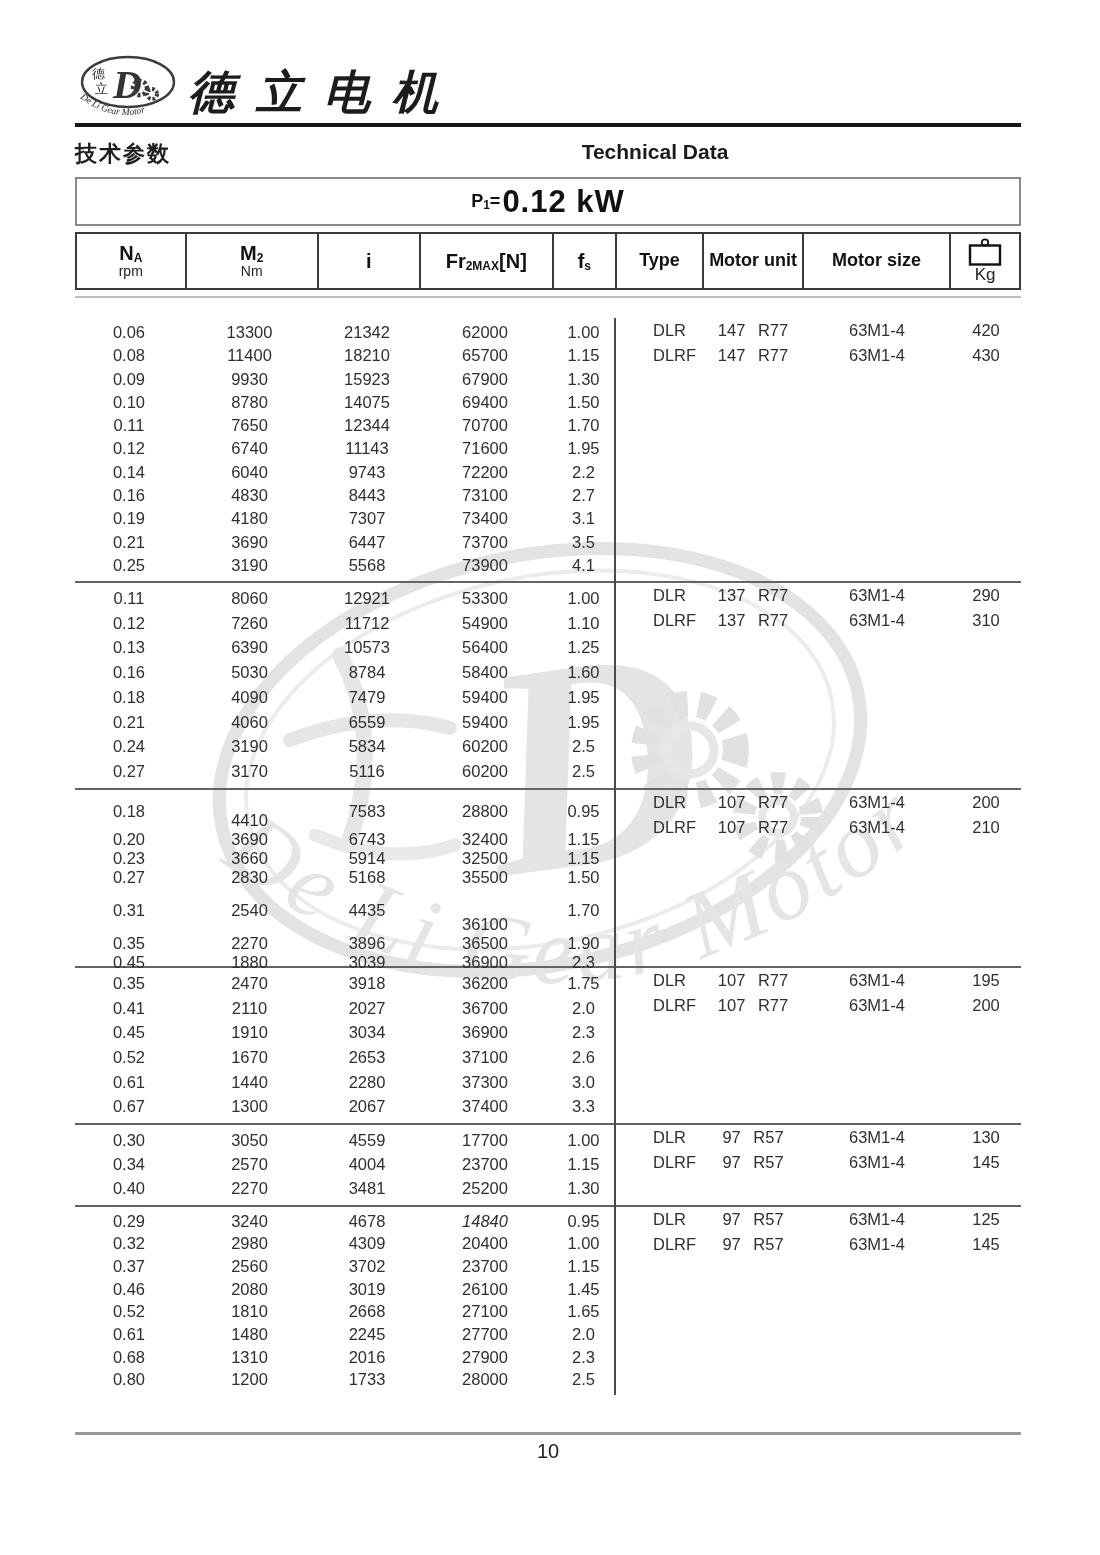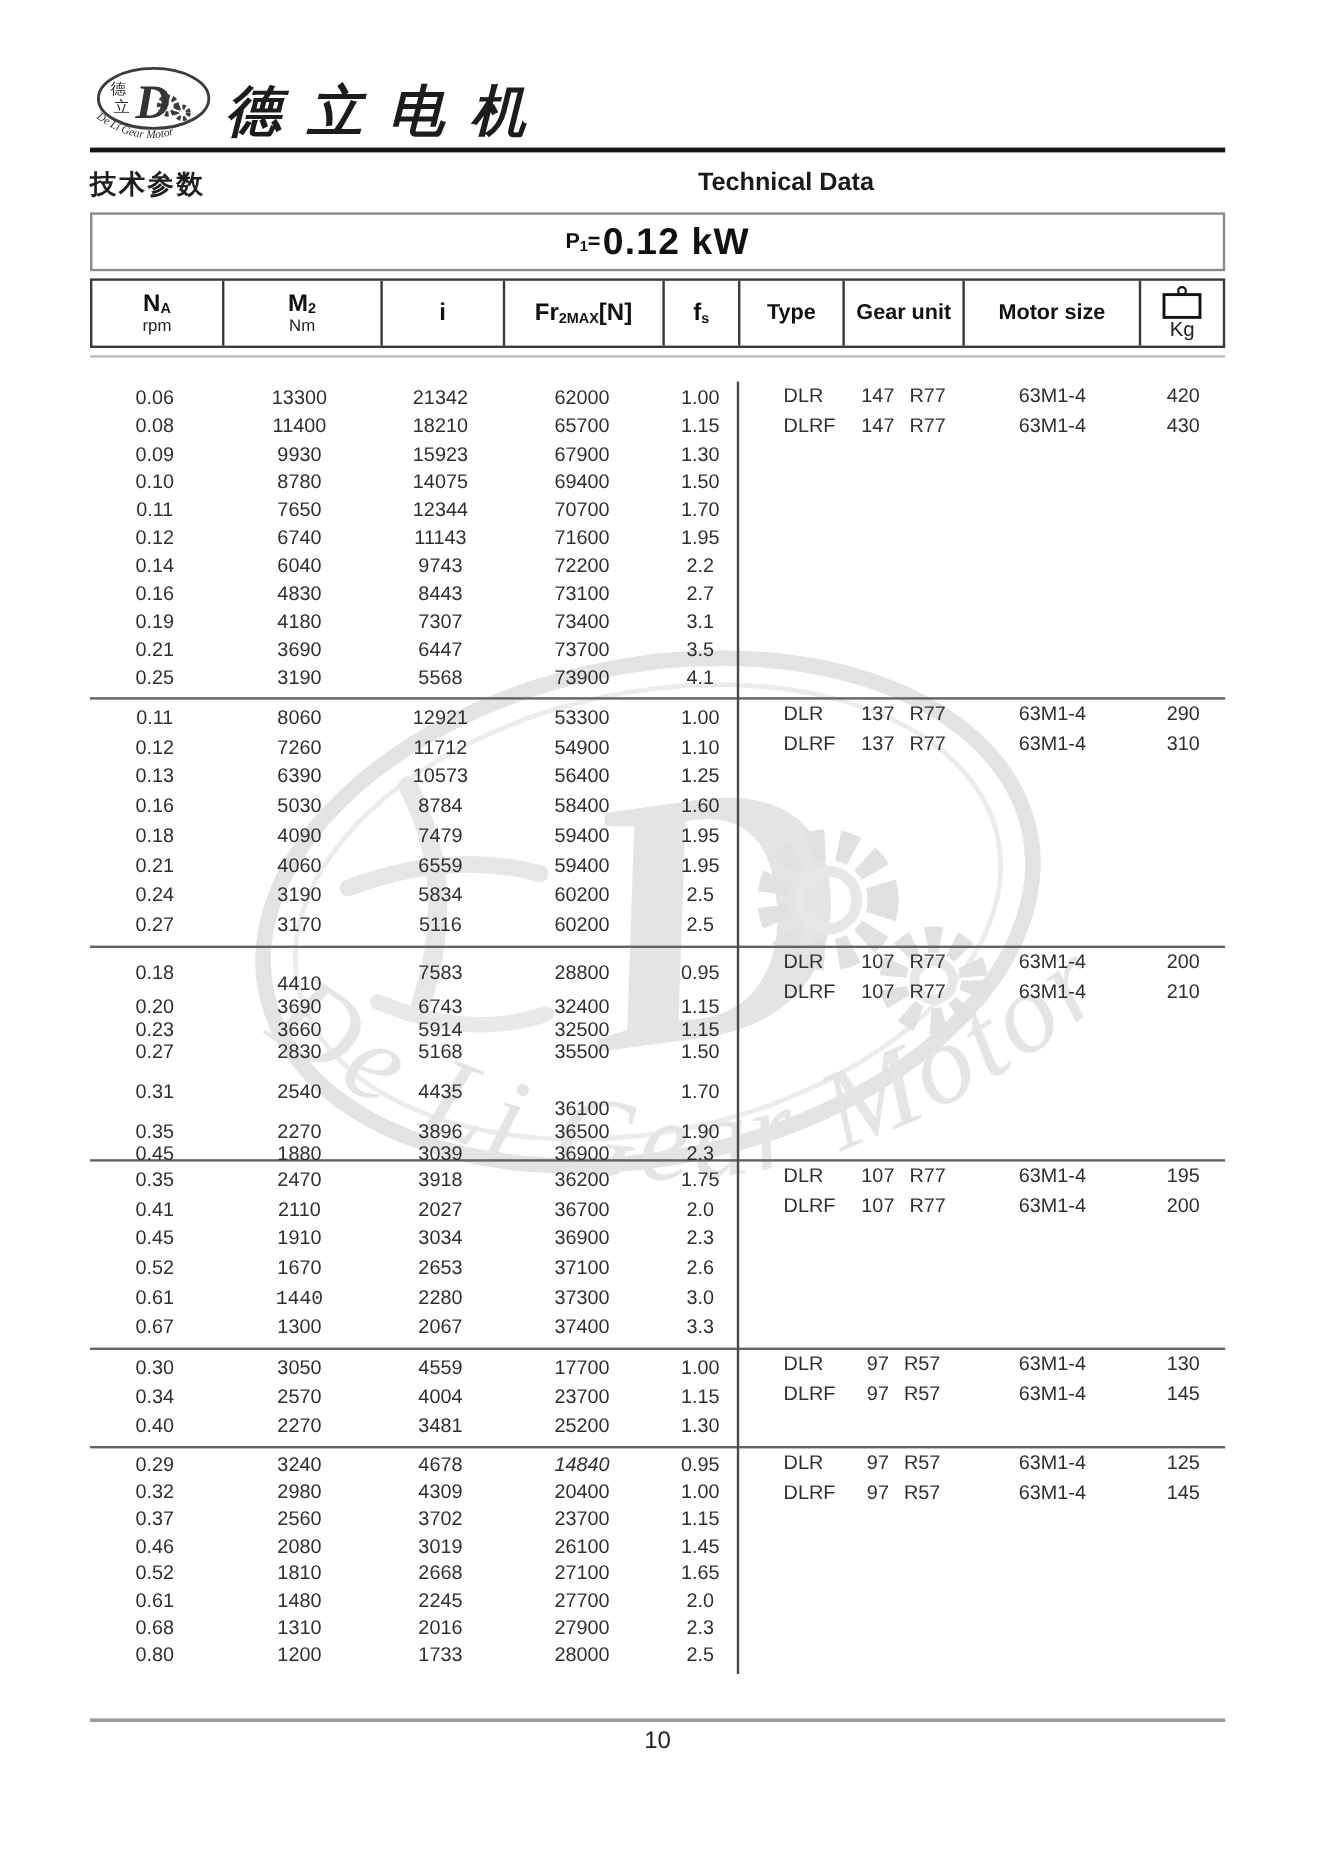--- a/index.html
+++ b/index.html
@@ -128,21 +128,21 @@
       <div class="hcell" style="width:134px">
         <div class="hlab"><span>Fr</span><span class="hsub">2MAX</span><span>[N]</span></div>
       </div>
       <div class="hcell" style="width:63px">
         <div class="hlab"><span>f</span><span class="hsub">s</span></div>
       </div>
       <div class="hcell" style="width:88px">
         <div class="hlab" style="font-size:18px">Type</div>
       </div>
       <div class="hcell" style="width:100px">
-        <div class="hlab" style="font-size:18px">Gear unit</div>
+        <div class="hlab" style="font-size:18px">Motor unit</div>
       </div>
       <div class="hcell" style="width:148px">
         <div class="hlab" style="font-size:18px">Motor size</div>
       </div>
       <div class="hcell kgcell" style="width:70px">
         <svg width="36" height="28" viewBox="0 0 36 28">
           <circle cx="18" cy="4.5" r="3.2" fill="none" stroke="#111" stroke-width="1.8"></circle>
           <rect x="3" y="7.5" width="30" height="19" fill="none" stroke="#111" stroke-width="2.4"></rect>
         </svg>
         <div class="hunit">Kg</div>
@@ -419,21 +419,21 @@
             </div>
             <div class="drow">
               <span class="dcell" style="width: 108px;">0.52</span>
               <span class="dcell" style="width: 133px;">1670</span>
               <span class="dcell" style="width: 102px;">2653</span>
               <span class="dcell" style="width: 134px;">37100</span>
               <span class="dcell" style="width: 63px;">2.6</span>
             </div>
             <div class="drow">
               <span class="dcell" style="width: 108px;">0.61</span>
-              <span class="dcell" style="width: 133px; font-family: Liberation Mono, monospace;">1440</span>
+              <span class="dcell" style="width: 133px;">1440</span>
               <span class="dcell" style="width: 102px;">2280</span>
               <span class="dcell" style="width: 134px;">37300</span>
               <span class="dcell" style="width: 63px;">3.0</span>
             </div>
             <div class="drow">
               <span class="dcell" style="width: 108px;">0.67</span>
               <span class="dcell" style="width: 133px;">1300</span>
               <span class="dcell" style="width: 102px;">2067</span>
               <span class="dcell" style="width: 134px;">37400</span>
               <span class="dcell" style="width: 63px;">3.3</span>

